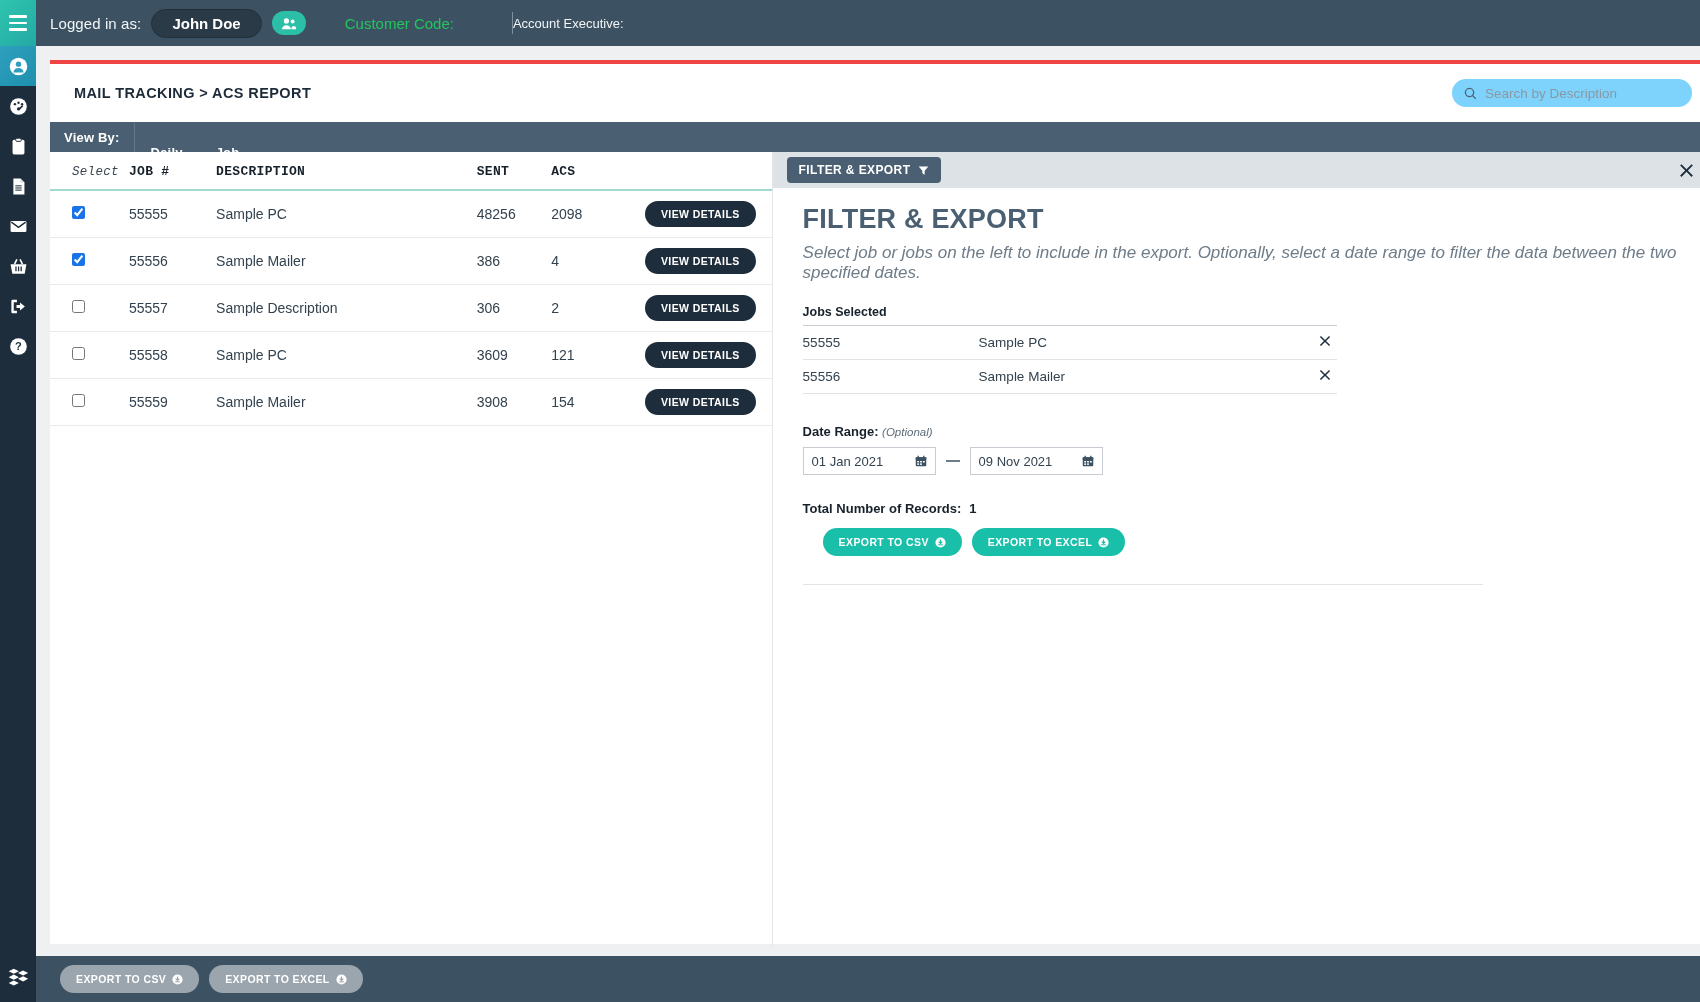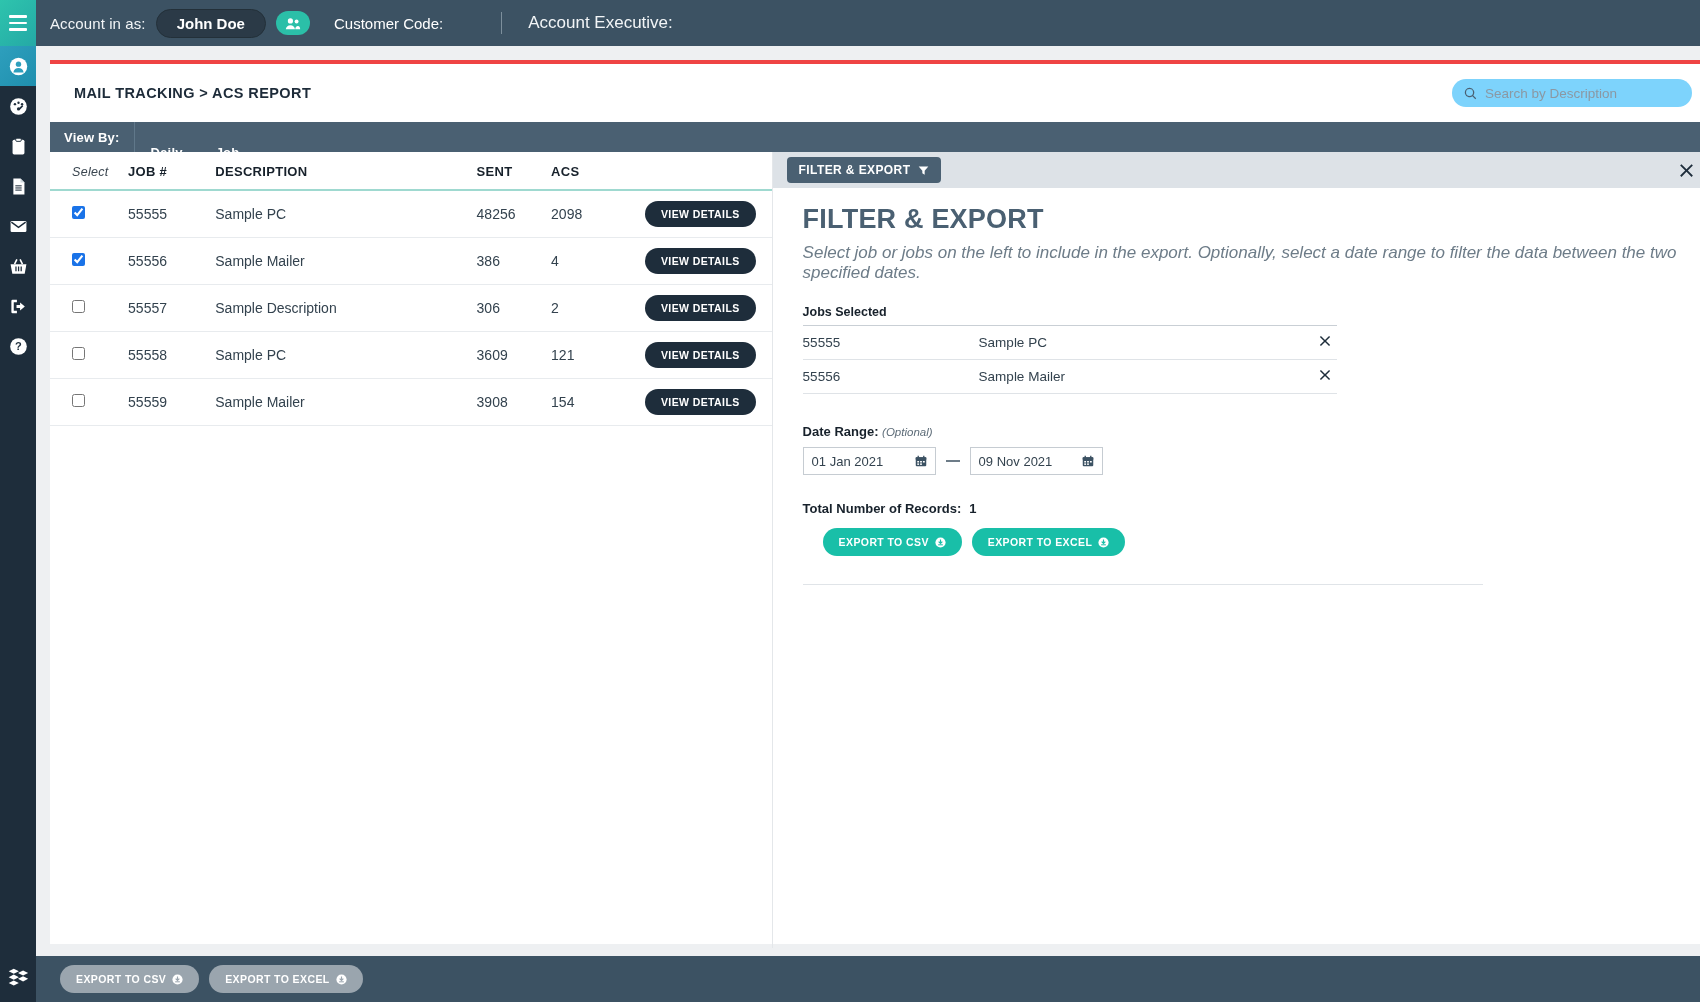--- a/index.html
+++ b/index.html
@@ -29,23 +29,23 @@
     margin-left: 10px; background: #2b3a47; border-radius: 16px;
     padding: 5px 20px; font-weight: bold; font-size: 15px; color:#ffffff;
     border: 1px solid #233039;
   }
   .user-icon-btn {
     margin-left: 10px; width: 34px; height: 24px; border-radius: 13px;
     background: #2bbfa8; display:flex; align-items:center; justify-content:center;
     cursor:pointer;
   }
   .user-icon-btn svg { width:16px; height:13px; fill:#ffffff; }
-  .cust-code { margin-left: 24px; font-size: 15px; color:#ffffff; }
+  .cust-code { margin-left: 39px; font-size: 15px; color:#22c55e; }
   .vbar { margin-left: 58px; width: 1px; height: 22px; background: #7d8f9c; }
-  .acct-exec { margin-left: 26px; font-size: 17px; color:#f2f5f7; }
+  .acct-exec { font-size: 13px; color:#f2f5f7; }
 
   
   .sidebar {
     position: absolute; top: 46px; left: 0; width: 36px; height: 956px;
     background: #1e2d3b; z-index: 25;
     display: flex; flex-direction: column; align-items: center;
   }
   .side-item {
     width: 36px; height: 40px; display:flex; align-items:center; justify-content:center;
     cursor:pointer;
@@ -103,21 +103,21 @@
   .left-pane { width: 810px; position: relative; }
   .right-pane { flex:1 1 auto; position: relative; border-left: 1px solid #e4e7ea; }
 
   
   table.jobs { width: 100%; border-collapse: collapse; }
   table.jobs th {
     text-align: left; font-size: 13px; font-weight: bold; color:#17212b;
     padding: 12px 0 10px 0; letter-spacing:.3px;
   }
   table.jobs th.sel { font-style: italic; font-weight: normal; font-size:12.5px; color:#3a4650; }
-  table.jobs thead tr { border-bottom: 2px solid #9fd9d0; }
+  table.jobs thead tr { border-bottom: 2px solid #9fd9d0; font-family: Liberation Mono, monospace; }
   table.jobs td {
     font-size: 14px; color:#33424e; padding: 10px 0; vertical-align: middle;
   }
   table.jobs tbody tr { border-bottom: 1px solid #e8ebee; }
   .c-sel { width: 80px; padding-left: 22px !important; }
   .c-job { width: 92px; }
   .c-desc { width: 278px; }
   .c-sent { width: 78px; }
   .c-acs  { width: 100px; }
   .c-btn  { width: 120px; text-align: right; padding-right: 16px !important; }
@@ -214,21 +214,21 @@
 <body>
 
 <div class="app">
 
   <div class="topbar">
     <div class="hamburger">
       <span></span>
       <span></span>
       <span></span>
     </div>
-    <div class="logged-label">Account in as:</div>
+    <div class="logged-label">Logged in as:</div>
     <div class="user-pill">John Doe</div>
     <div class="user-icon-btn">
       <svg viewBox="0 0 24 20">
         <circle cx="8" cy="6" r="4"></circle>
           <circle cx="17.5" cy="7" r="3"></circle>
         <path d="M1 19c0-4 3.2-6.5 7-6.5s7 2.5 7 6.5z"></path>
         <path d="M15.5 19c0-3 1.5-5 4-5s3.5 2 3.5 5z"></path>
       </svg>
     </div>
     <div class="cust-code">Customer Code:</div>

